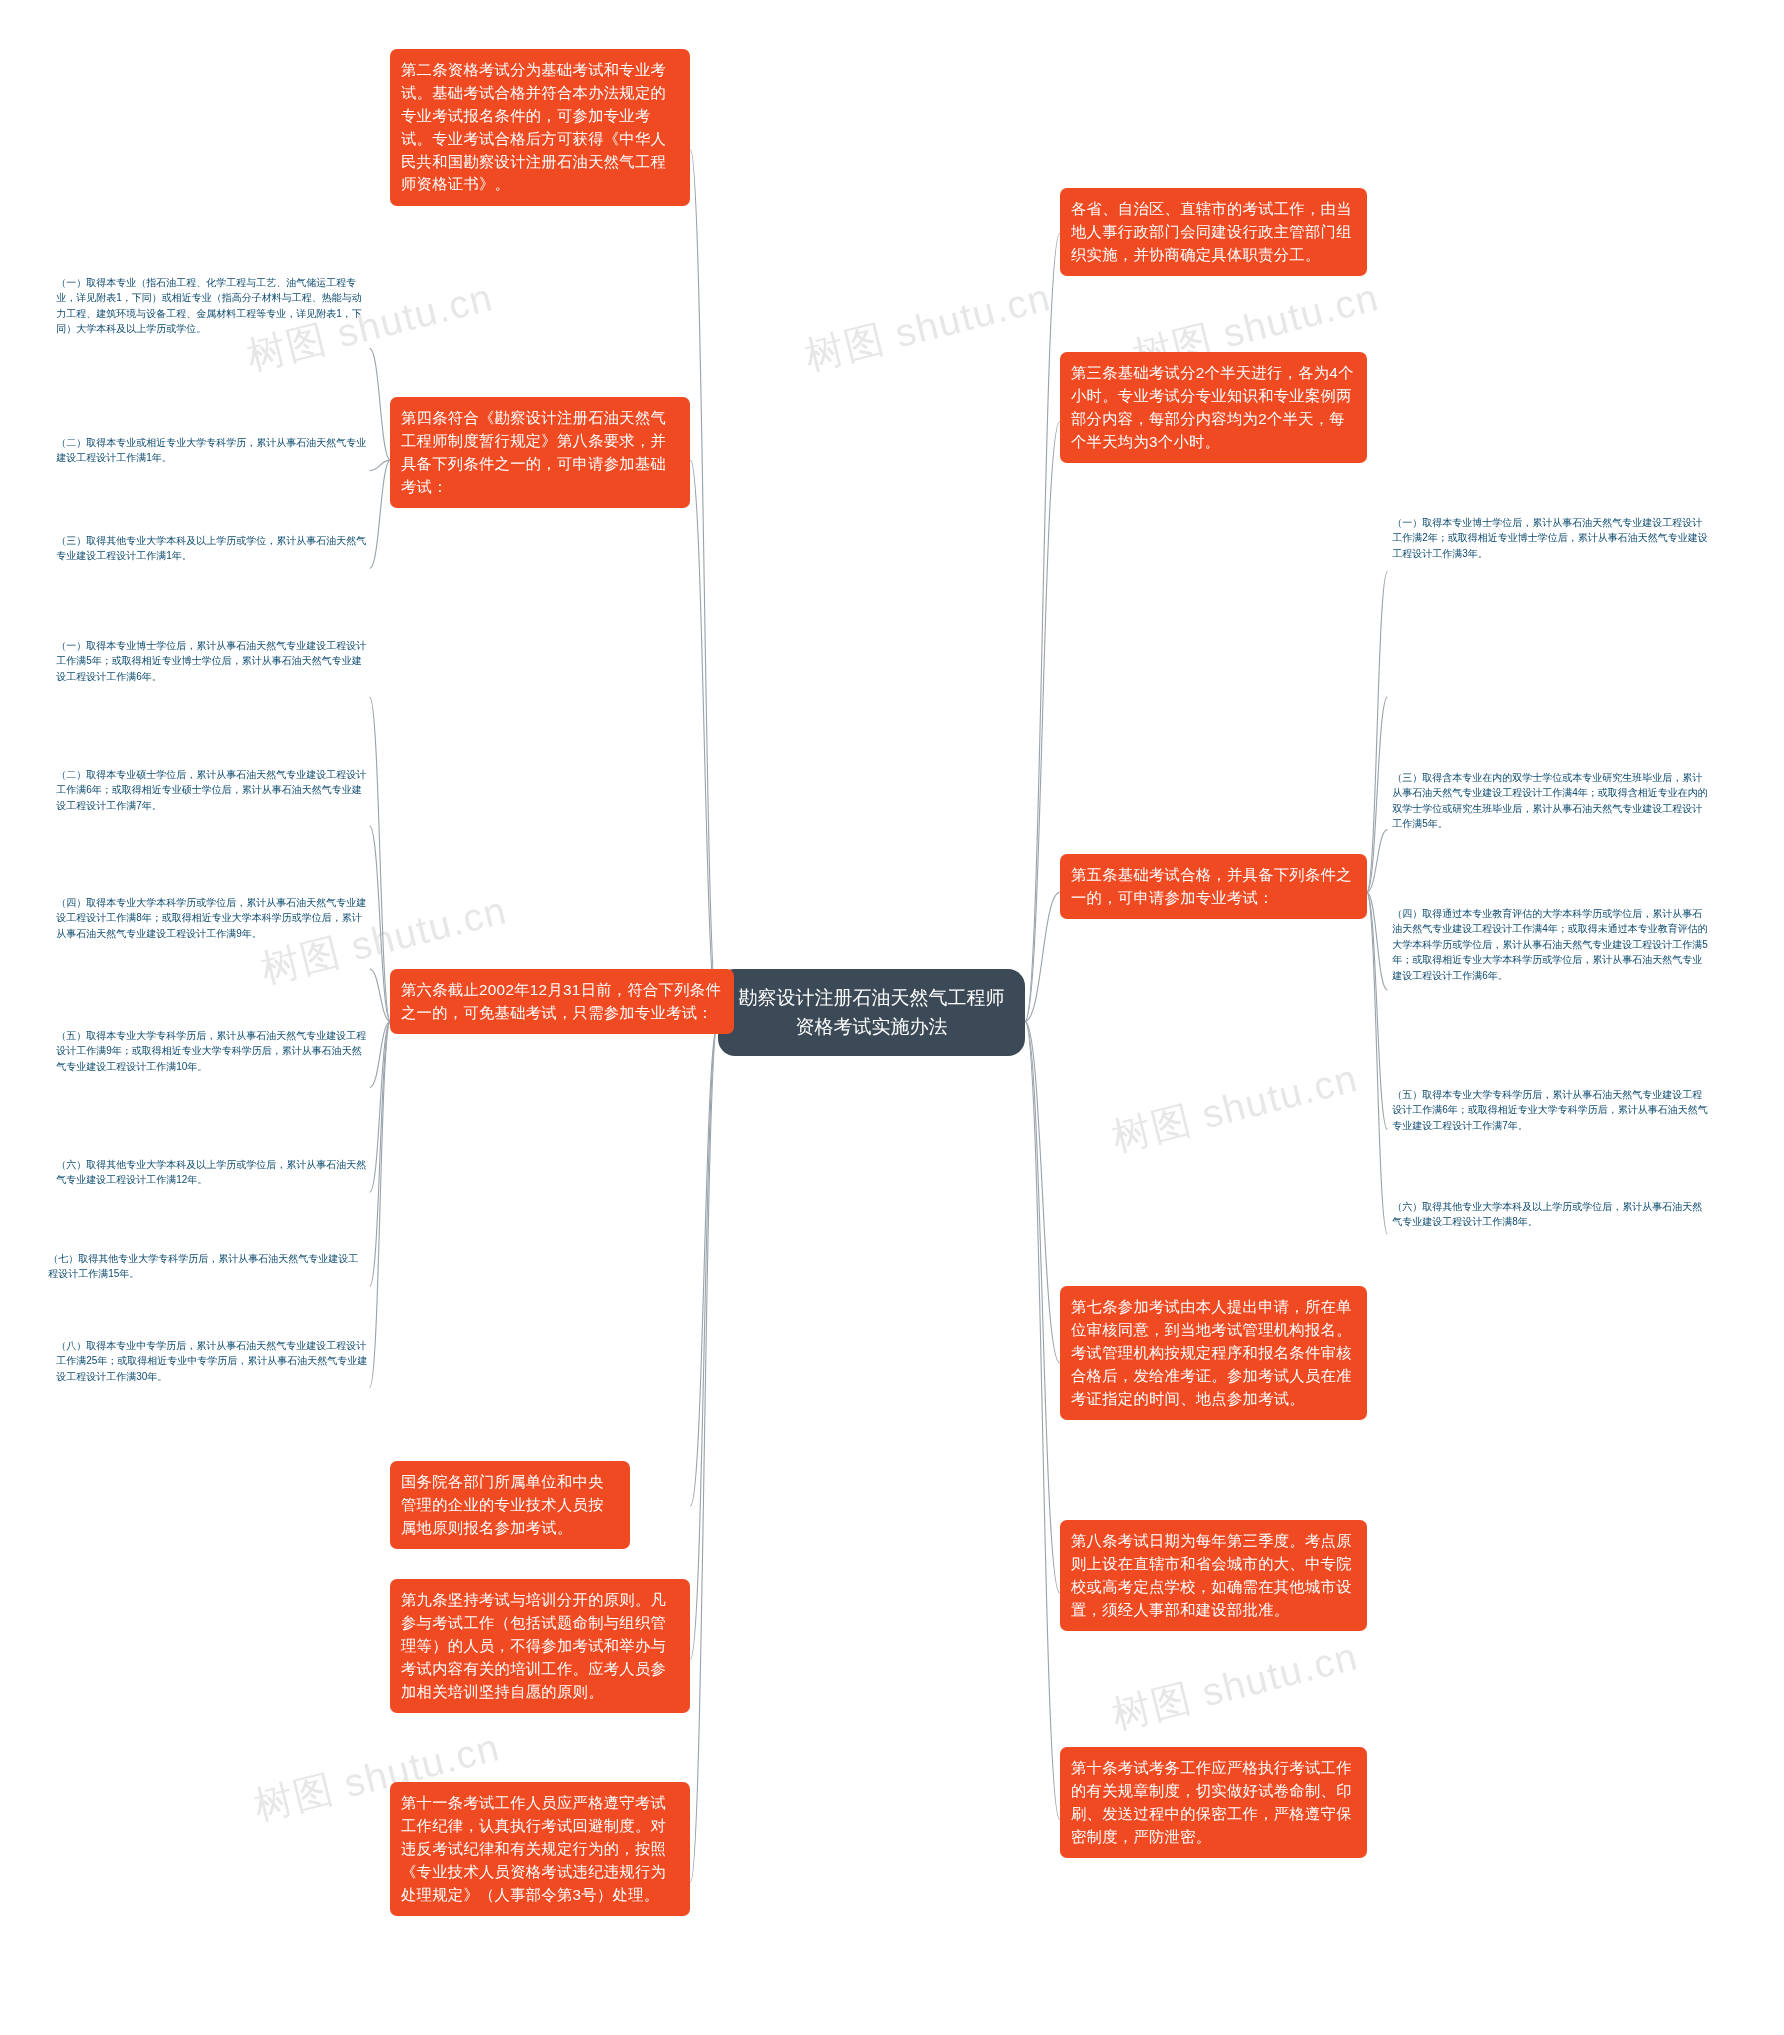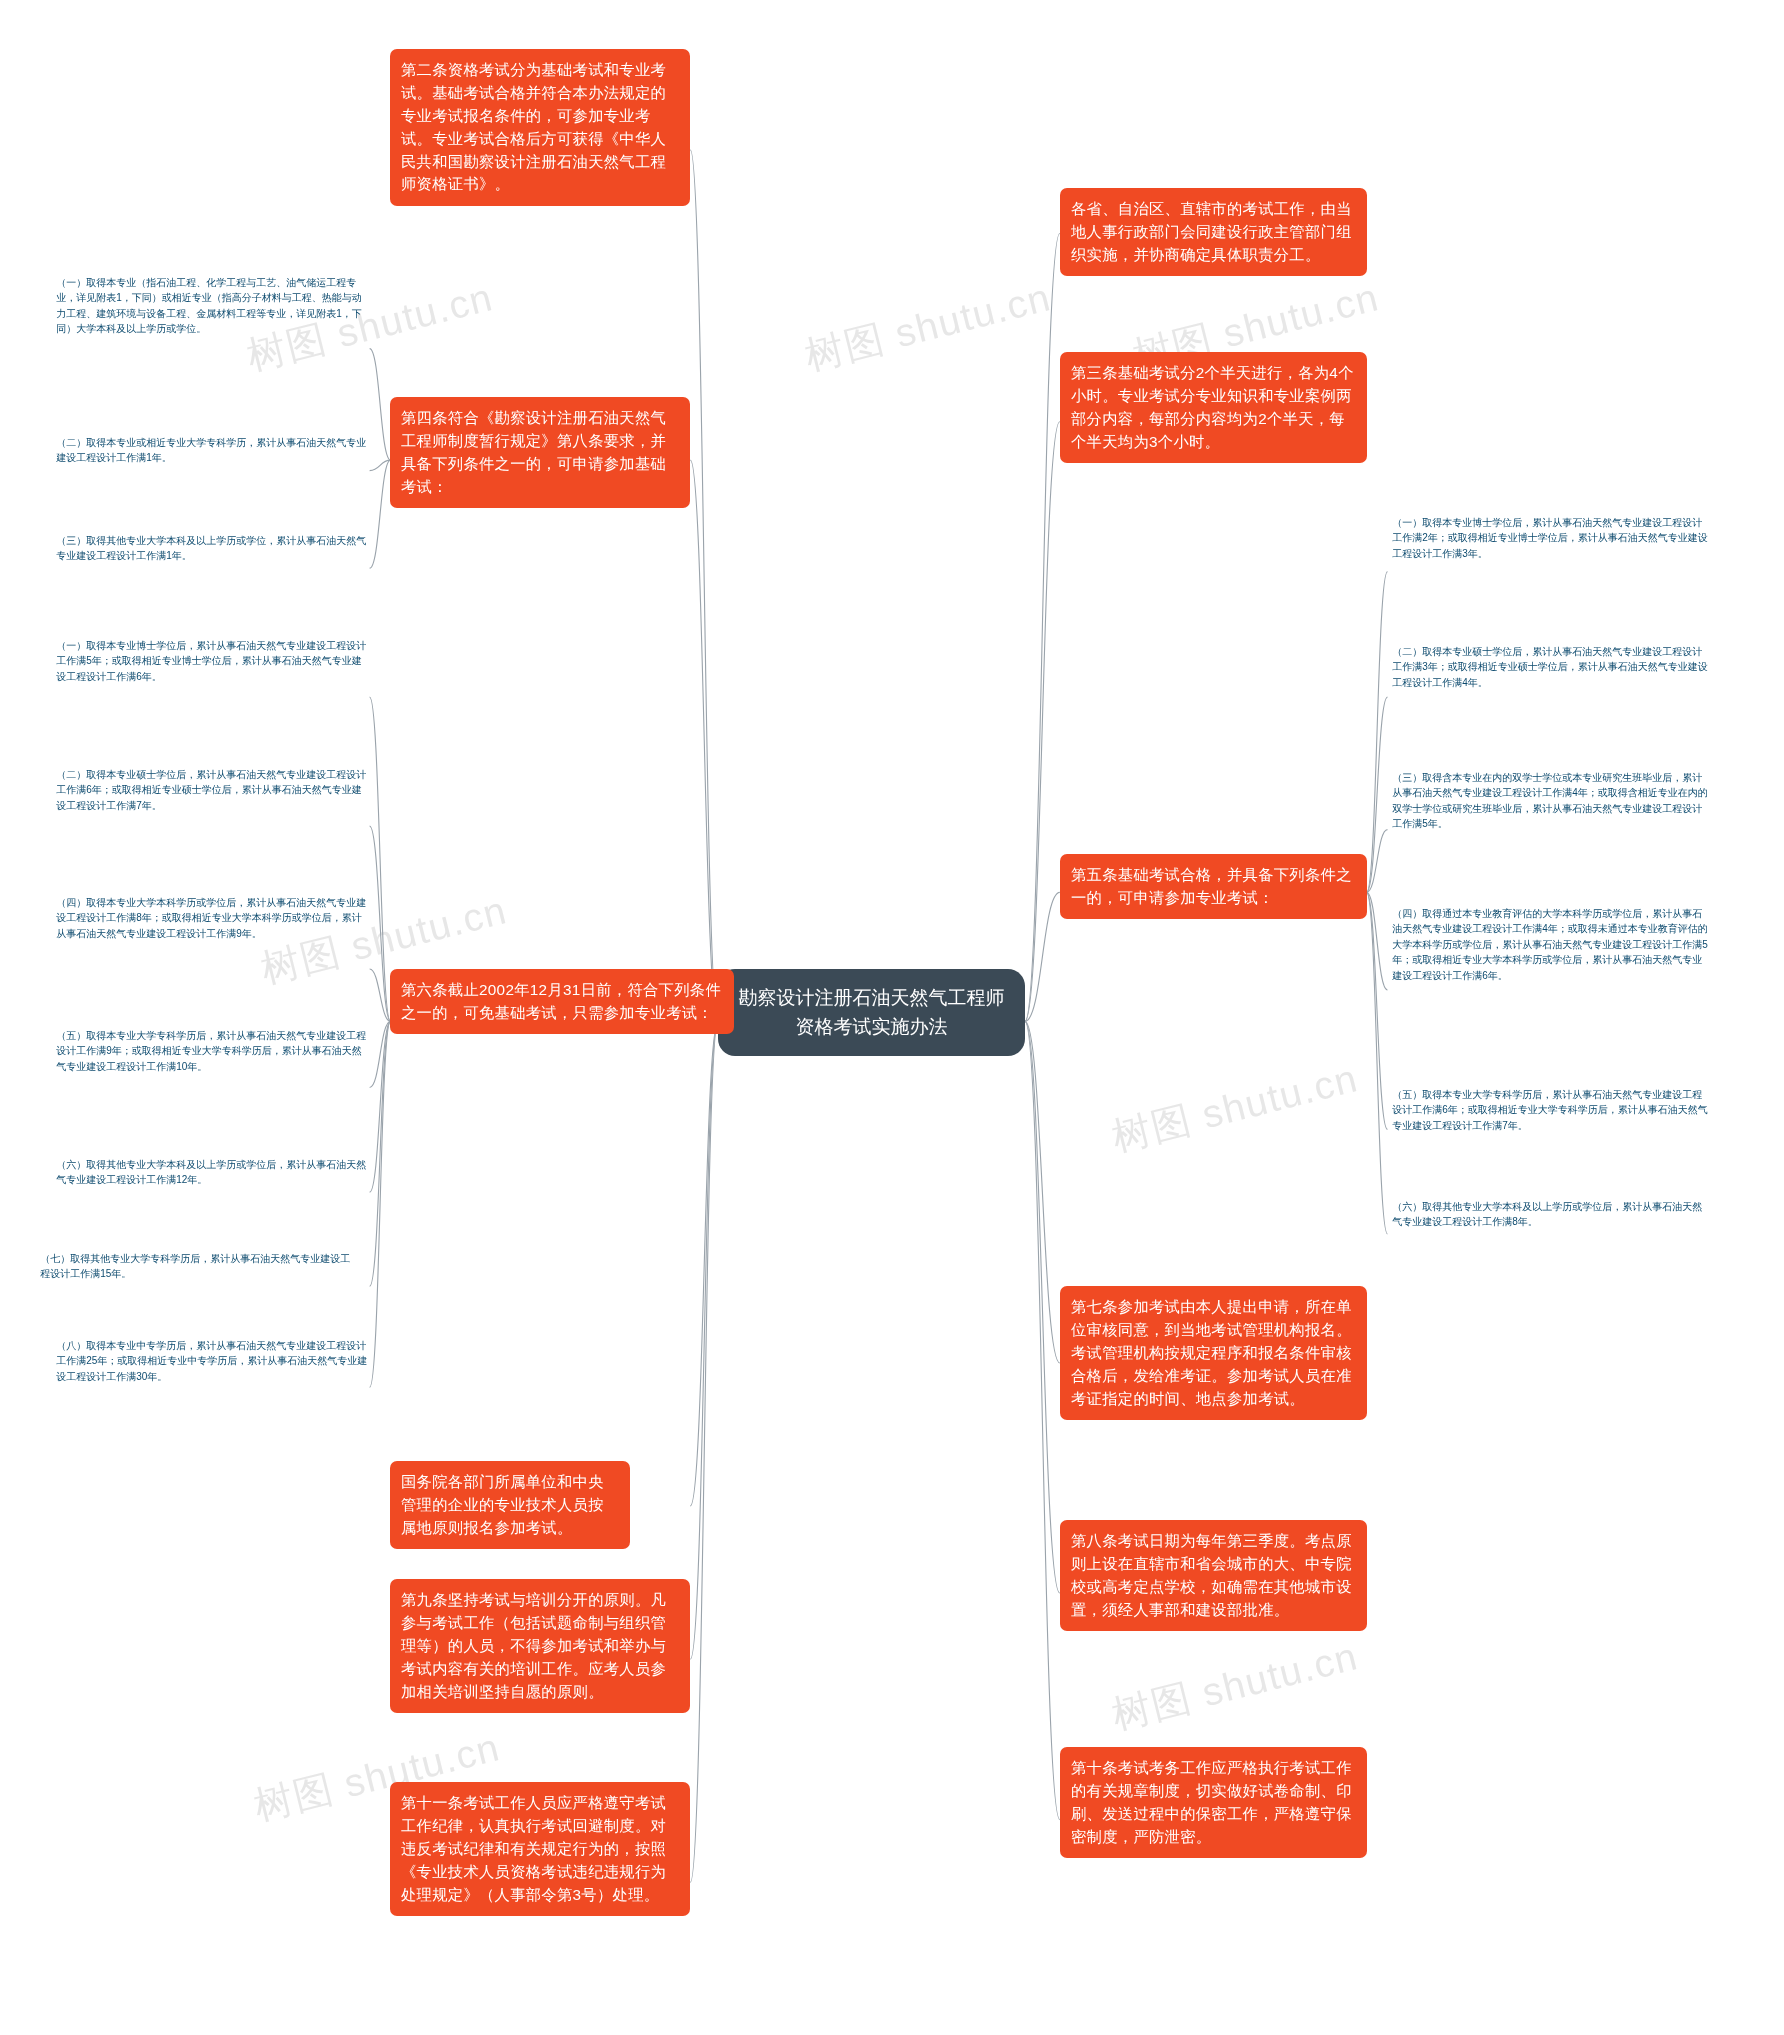--- a/index.html
+++ b/index.html
@@ -76,31 +76,30 @@
 
   <div class="node plain" style="left:52px;top:272px;width:321px;">（一）取得本专业（指石油工程、化学工程与工艺、油气储运工程专业，详见附表1，下同）或相近专业（指高分子材料与工程、热能与动力工程、建筑环境与设备工程、金属材料工程等专业，详见附表1，下同）大学本科及以上学历或学位。</div>
   <div class="node plain" style="left:52px;top:432px;width:321px;">（二）取得本专业或相近专业大学专科学历，累计从事石油天然气专业建设工程设计工作满1年。</div>
   <div class="node plain" style="left:52px;top:530px;width:321px;">（三）取得其他专业大学本科及以上学历或学位，累计从事石油天然气专业建设工程设计工作满1年。</div>
 
   <div class="node plain" style="left:52px;top:635px;width:321px;">（一）取得本专业博士学位后，累计从事石油天然气专业建设工程设计工作满5年；或取得相近专业博士学位后，累计从事石油天然气专业建设工程设计工作满6年。</div>
   <div class="node plain" style="left:52px;top:764px;width:321px;">（二）取得本专业硕士学位后，累计从事石油天然气专业建设工程设计工作满6年；或取得相近专业硕士学位后，累计从事石油天然气专业建设工程设计工作满7年。</div>
   <div class="node plain" style="left:52px;top:892px;width:321px;">（四）取得本专业大学本科学历或学位后，累计从事石油天然气专业建设工程设计工作满8年；或取得相近专业大学本科学历或学位后，累计从事石油天然气专业建设工程设计工作满9年。</div>
   <div class="node plain" style="left:52px;top:1025px;width:321px;">（五）取得本专业大学专科学历后，累计从事石油天然气专业建设工程设计工作满9年；或取得相近专业大学专科学历后，累计从事石油天然气专业建设工程设计工作满10年。</div>
   <div class="node plain" style="left:52px;top:1154px;width:321px;">（六）取得其他专业大学本科及以上学历或学位后，累计从事石油天然气专业建设工程设计工作满12年。</div>
-  <div class="node plain" style="left:36px;top:1248px;width:321px;">（七）取得其他专业大学专科学历后，累计从事石油天然气专业建设工程设计工作满15年。</div>
+  <div class="node plain" style="left:44px;top:1248px;width:321px;">（七）取得其他专业大学专科学历后，累计从事石油天然气专业建设工程设计工作满15年。</div>
   <div class="node plain" style="left:52px;top:1335px;width:321px;">（八）取得本专业中专学历后，累计从事石油天然气专业建设工程设计工作满25年；或取得相近专业中专学历后，累计从事石油天然气专业建设工程设计工作满30年。</div>
 
   <div class="node orange" style="left:1060px;top:188px;width:307px;">各省、自治区、直辖市的考试工作，由当地人事行政部门会同建设行政主管部门组织实施，并协商确定具体职责分工。</div>
   <div class="node orange" style="left:1060px;top:352px;width:307px;">第三条基础考试分2个半天进行，各为4个小时。专业考试分专业知识和专业案例两部分内容，每部分内容均为2个半天，每个半天均为3个小时。</div>
   <div class="node orange" style="left:1060px;top:854px;width:307px;">第五条基础考试合格，并具备下列条件之一的，可申请参加专业考试：</div>
   <div class="node orange" style="left:1060px;top:1286px;width:307px;">第七条参加考试由本人提出申请，所在单位审核同意，到当地考试管理机构报名。考试管理机构按规定程序和报名条件审核合格后，发给准考证。参加考试人员在准考证指定的时间、地点参加考试。</div>
   <div class="node orange" style="left:1060px;top:1520px;width:307px;">第八条考试日期为每年第三季度。考点原则上设在直辖市和省会城市的大、中专院校或高考定点学校，如确需在其他城市设置，须经人事部和建设部批准。</div>
   <div class="node orange" style="left:1060px;top:1747px;width:307px;">第十条考试考务工作应严格执行考试工作的有关规章制度，切实做好试卷命制、印刷、发送过程中的保密工作，严格遵守保密制度，严防泄密。</div>
 
   <div class="node plain" style="left:1388px;top:512px;width:328px;">（一）取得本专业博士学位后，累计从事石油天然气专业建设工程设计工作满2年；或取得相近专业博士学位后，累计从事石油天然气专业建设工程设计工作满3年。</div>
-  <div class="node plain" style="left:1388px;top:641px;width:328px;">（二）取得本专业硕士学位后，累计从事石油天然气专业建设工程设计工作满3年；或取得相近专业硕士学位后，累计从事石油天然气专业建设工程设计工作满4年。</div>
   <div class="node plain" style="left:1388px;top:767px;width:328px;">（三）取得含本专业在内的双学士学位或本专业研究生班毕业后，累计从事石油天然气专业建设工程设计工作满4年；或取得含相近专业在内的双学士学位或研究生班毕业后，累计从事石油天然气专业建设工程设计工作满5年。</div>
   <div class="node plain" style="left:1388px;top:903px;width:328px;">（四）取得通过本专业教育评估的大学本科学历或学位后，累计从事石油天然气专业建设工程设计工作满4年；或取得未通过本专业教育评估的大学本科学历或学位后，累计从事石油天然气专业建设工程设计工作满5年；或取得相近专业大学本科学历或学位后，累计从事石油天然气专业建设工程设计工作满6年。</div>
   <div class="node plain" style="left:1388px;top:1084px;width:328px;">（五）取得本专业大学专科学历后，累计从事石油天然气专业建设工程设计工作满6年；或取得相近专业大学专科学历后，累计从事石油天然气专业建设工程设计工作满7年。</div>
   <div class="node plain" style="left:1388px;top:1196px;width:328px;">（六）取得其他专业大学本科及以上学历或学位后，累计从事石油天然气专业建设工程设计工作满8年。</div>
 
 </div>
 
 
 </body></html>

